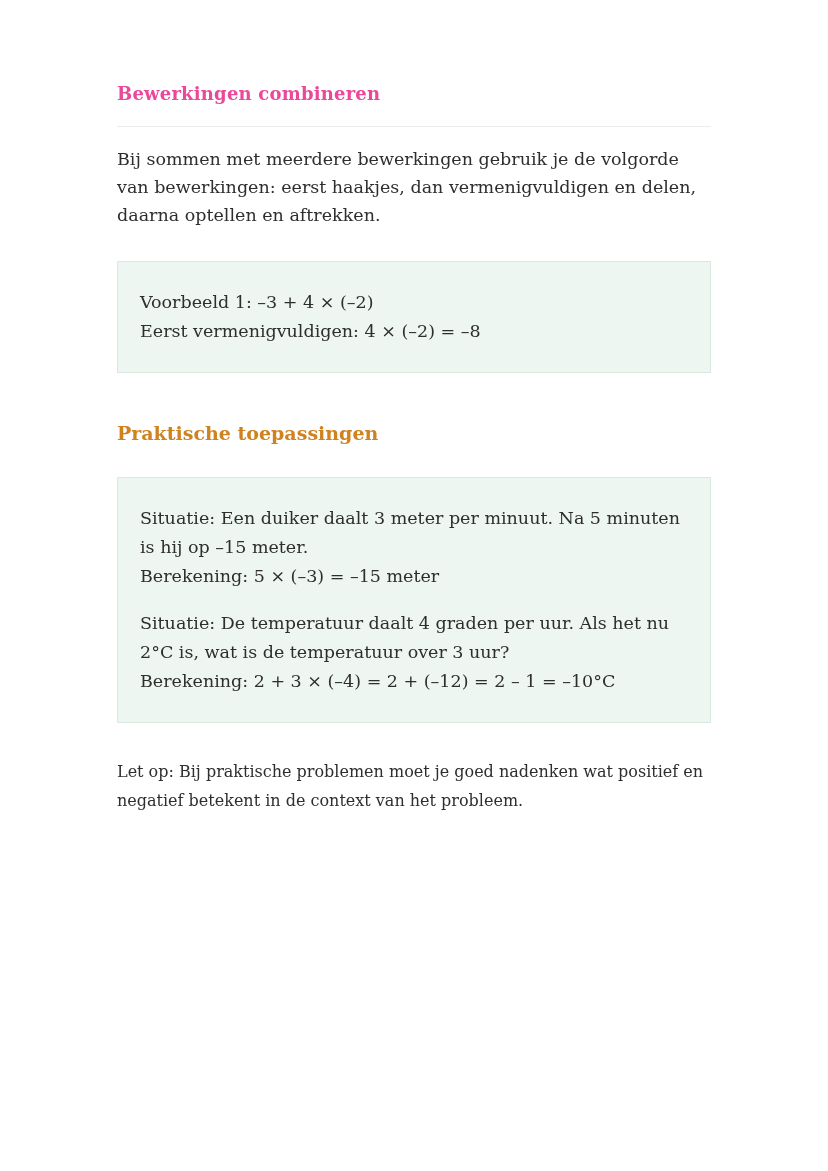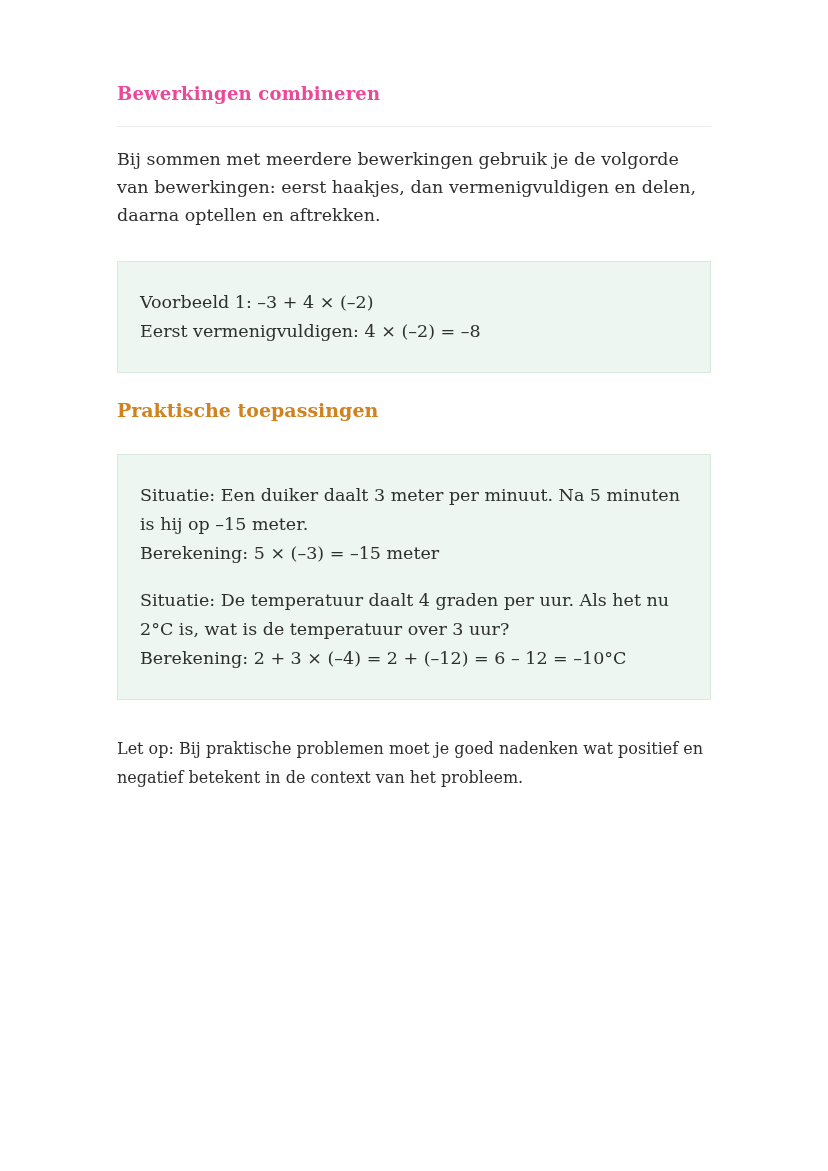--- a/index.html
+++ b/index.html
@@ -39,21 +39,21 @@
     border: 1px solid #d8e9dd;
     border-radius: 0;
     padding: 26px 22px;
   }
   .stanza + .stanza { margin-top: 18px; }
   .line {
     font-size: 17.5px;
     line-height: 29px;
   }
   .subheading {
-    margin-top: 25px;
+    margin-top: 48px;
     font-size: 19px;
     line-height: 24px;
     font-weight: 700;
     color: #d0821f;
   }
   .note {
     margin-top: 34px;
     font-size: 16px;
     line-height: 29px;
   }
@@ -78,19 +78,19 @@
 
   <h2 class="subheading">Praktische toepassingen</h2>
 
   <div class="green-box">
     <div class="stanza">
       <div class="line">Situatie: Een duiker daalt 3 meter per minuut. Na 5 minuten is hij op –15 meter.</div>
       <div class="line">Berekening: 5 × (–3) = –15 meter</div>
     </div>
     <div class="stanza">
       <div class="line">Situatie: De temperatuur daalt 4 graden per uur. Als het nu 2°C is, wat is de temperatuur over 3 uur?</div>
-      <div class="line">Berekening: 2 + 3 × (–4) = 2 + (–12) = 6 – 12 = –10°C</div>
+      <div class="line">Berekening: 2 + 3 × (–4) = 2 + (–12) = 2 – 1 = –10°C</div>
     </div>
   </div>
 
   <p class="note">Let op: Bij praktische problemen moet je goed nadenken wat positief en negatief betekent in de context van het probleem.</p>
 
 </div>
 
 </body></html>

